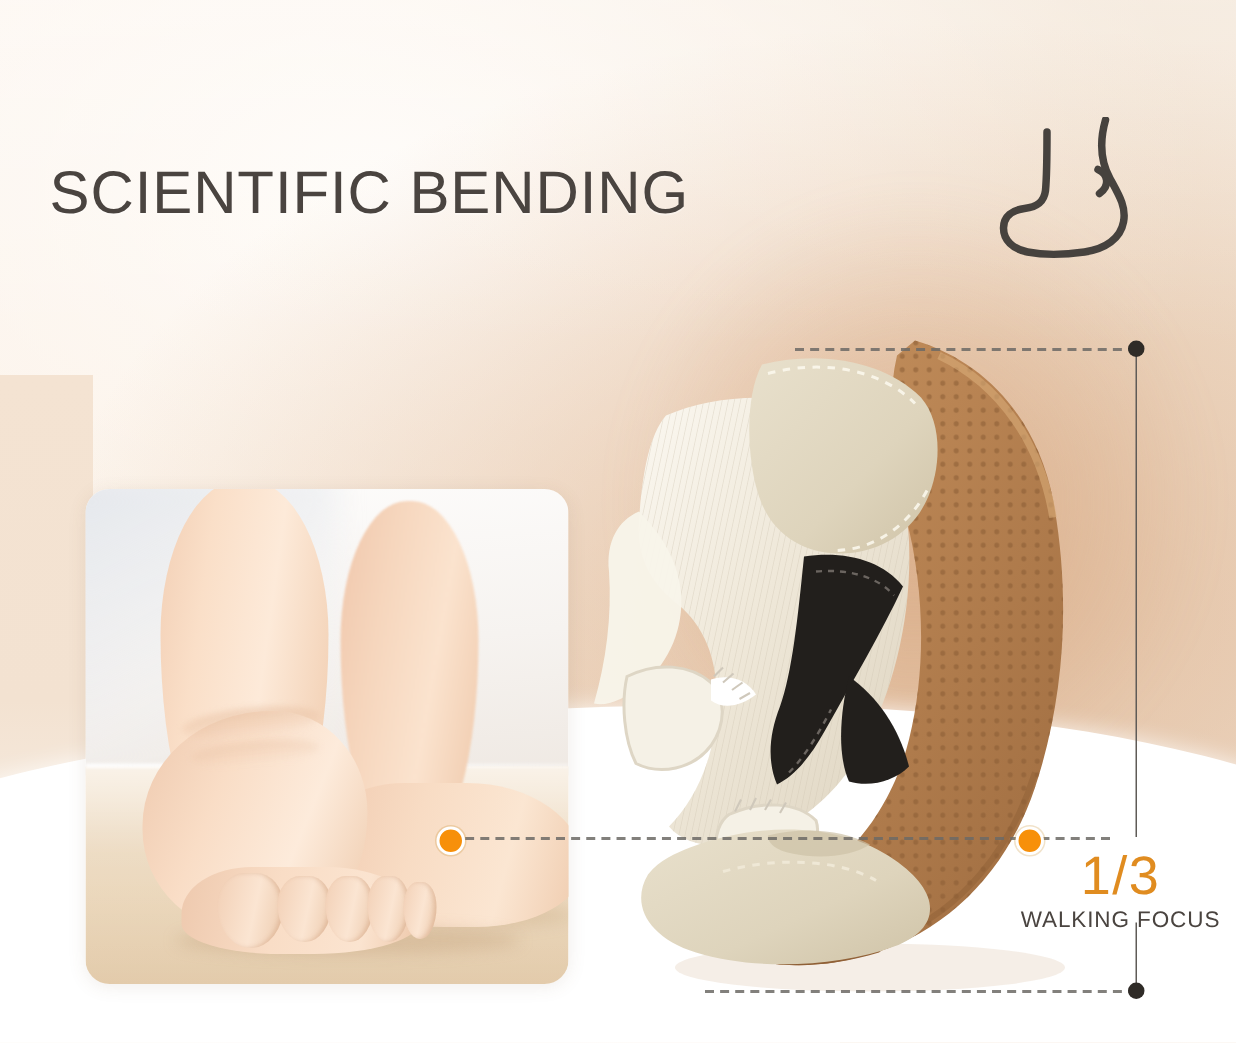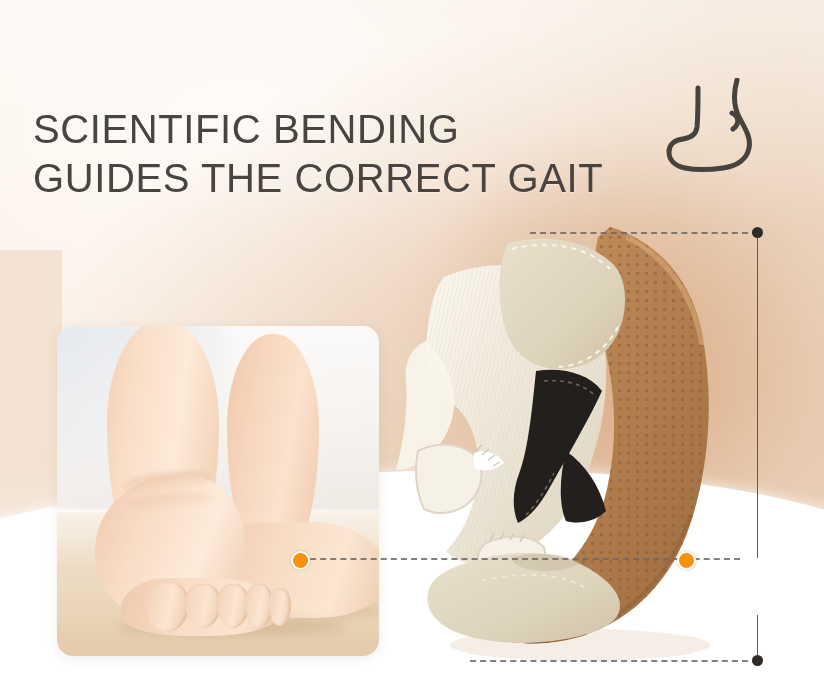--- a/index.html
+++ b/index.html
@@ -138,21 +138,20 @@
 
   <div class="bg-base"></div>
   <div class="bg-warm2"></div>
   <div class="bg-topwash"></div>
   <div class="left-band"></div>
   <div class="white-sweep"></div>
   <div class="white-sweep2"></div>
 
   <h1 class="headline">
     <span>SCIENTIFIC BENDING</span>
-    <span class="l2">GUIDES THE CORRECT GAIT</span>
   </h1>
 
   <div class="foot-icon">
     <svg viewBox="0 0 108 100" width="108" height="100">
       <path d="M74 2 C70 16 71 30 77 41 C83 52 88 60 86 70 C84 81 74 88 60 90
                C46 92 32 92 22 90 C12 88 6 82 6 74 C6 66 12 62 20 61
                C28 60 33 57 34 49 C35 38 35 24 35 10" fill="none" stroke="#46423e" stroke-width="5" stroke-linecap="round" stroke-linejoin="round"></path>
       <path d="M69 35 C76 38 77 46 70 51" fill="none" stroke="#46423e" stroke-width="5" stroke-linecap="round"></path>
     </svg>
   </div>
@@ -286,14 +285,18 @@
 
   <div class="vline vline-a"></div>
   <div class="vline vline-b"></div>
 
   <div class="dot-black dot-top"></div>
   <div class="dot-black dot-bot"></div>
 
   <div class="dot-orange dot-o1"></div>
   <div class="dot-orange dot-o2"></div>
 
+  <div class="annot">
+    <span class="frac">1/3</span>
+    <span class="cap">WALKING FOCUS</span>
+  </div>
 
 </div>
 
 </body></html>

